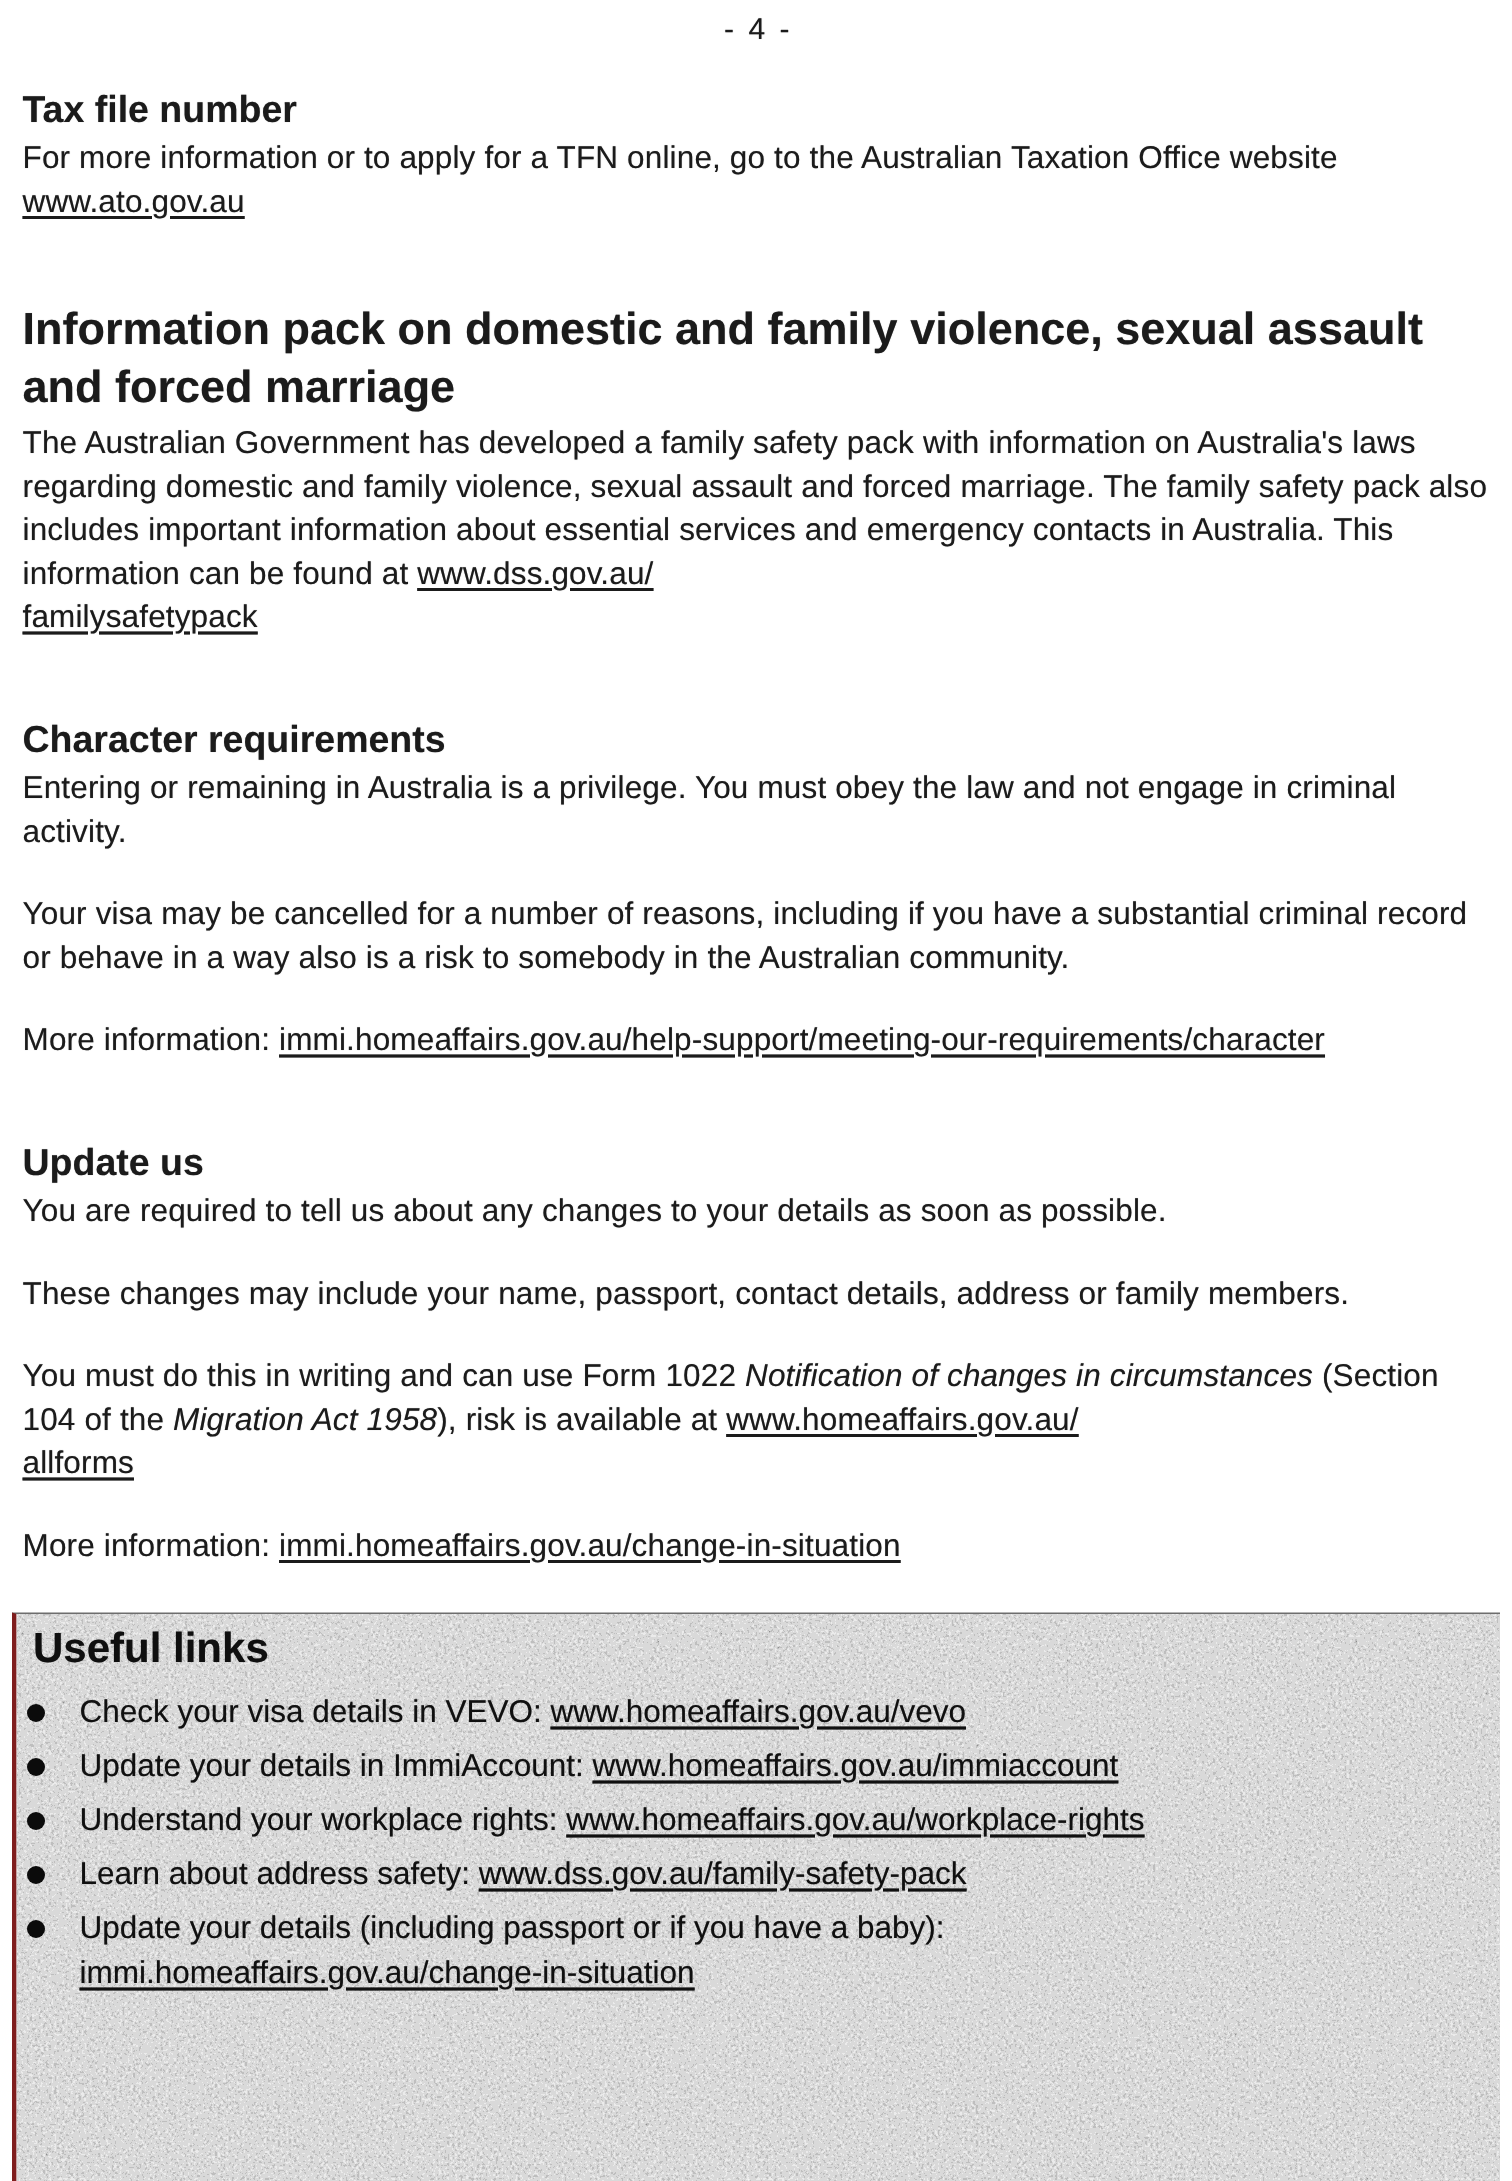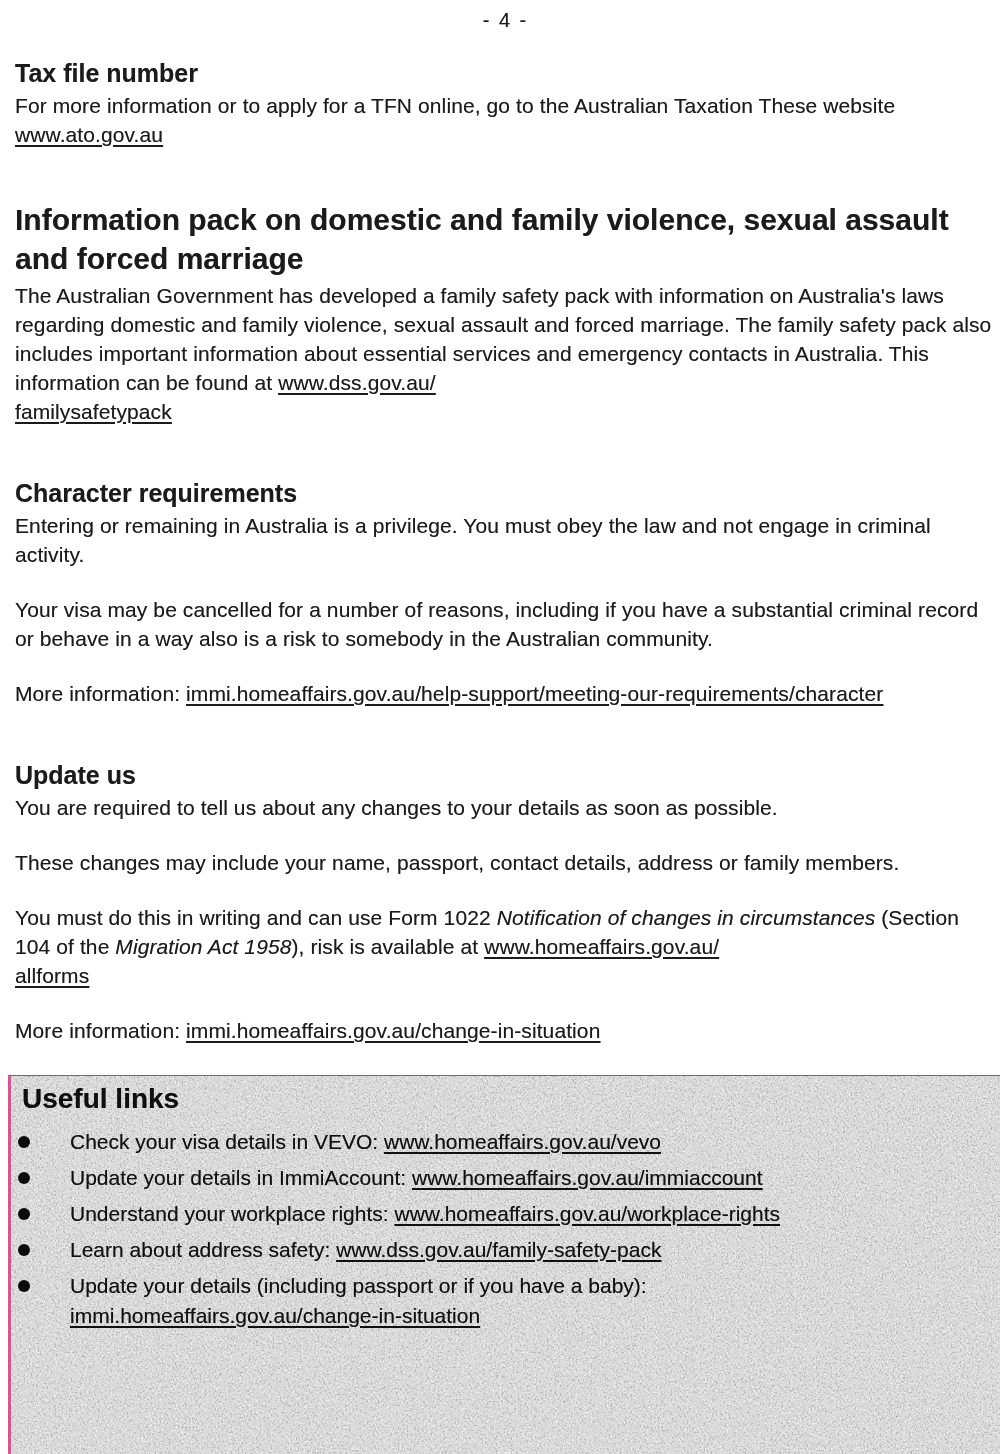--- a/index.html
+++ b/index.html
@@ -55,21 +55,21 @@
     cursor: pointer;
   }
   em { font-style: italic; }
 
   
   .useful-box {
     position: relative;
     flex: 1 1 auto;
     min-height: 230px;
     margin: 4px -4px 0 -7px;
-    border-left: 3px solid #ec4899;
+    border-left: 3px solid #7f1d1d;
     border-top: 1px solid #6d6d6d;
     overflow: hidden;
   }
   .noise {
     position: absolute;
     left: 0; top: 0;
     width: 100%;
     height: 100%;
     display: block;
   }
@@ -100,33 +100,33 @@
   }
   .dot {
     flex: 0 0 auto;
     width: 12px;
     height: 12px;
     border-radius: 50%;
     background: #0b0b0b;
     margin: 9px 0 0 3px;
   }
   .item-text {
-    margin-left: 40px;
+    margin-left: 23px;
   }
 </style>
 </head>
 <body>
 
 <div class="doc">
 
   <div class="page-num">- 4 -</div>
 
   <section class="doc-section">
     <h2 class="h-small">Tax file number</h2>
-    <p class="para"><span>For more information or to apply for a TFN online, go to the Australian Taxation These website </span><a class="doclink" href="#">www.ato.gov.au</a></p>
+    <p class="para"><span>For more information or to apply for a TFN online, go to the Australian Taxation Office website </span><a class="doclink" href="#">www.ato.gov.au</a></p>
   </section>
 
   <section class="doc-section">
     <h2 class="h-large">Information pack on domestic and family violence, sexual assault<br>and forced marriage</h2>
     <p class="para"><span>The Australian Government has developed a family safety pack with information on Australia's laws regarding domestic and family violence, sexual assault and forced marriage. The family safety pack also includes important information about essential services and emergency contacts in Australia. This information can be found at </span><a class="doclink" href="#">www.dss.gov.au/</a><br><a class="doclink" href="#">familysafetypack</a></p>
   </section>
 
   <section class="doc-section">
     <h2 class="h-small">Character requirements</h2>
     <p class="para"><span>Entering or remaining in Australia is a privilege. You must obey the law and not engage in criminal activity.</span></p>

